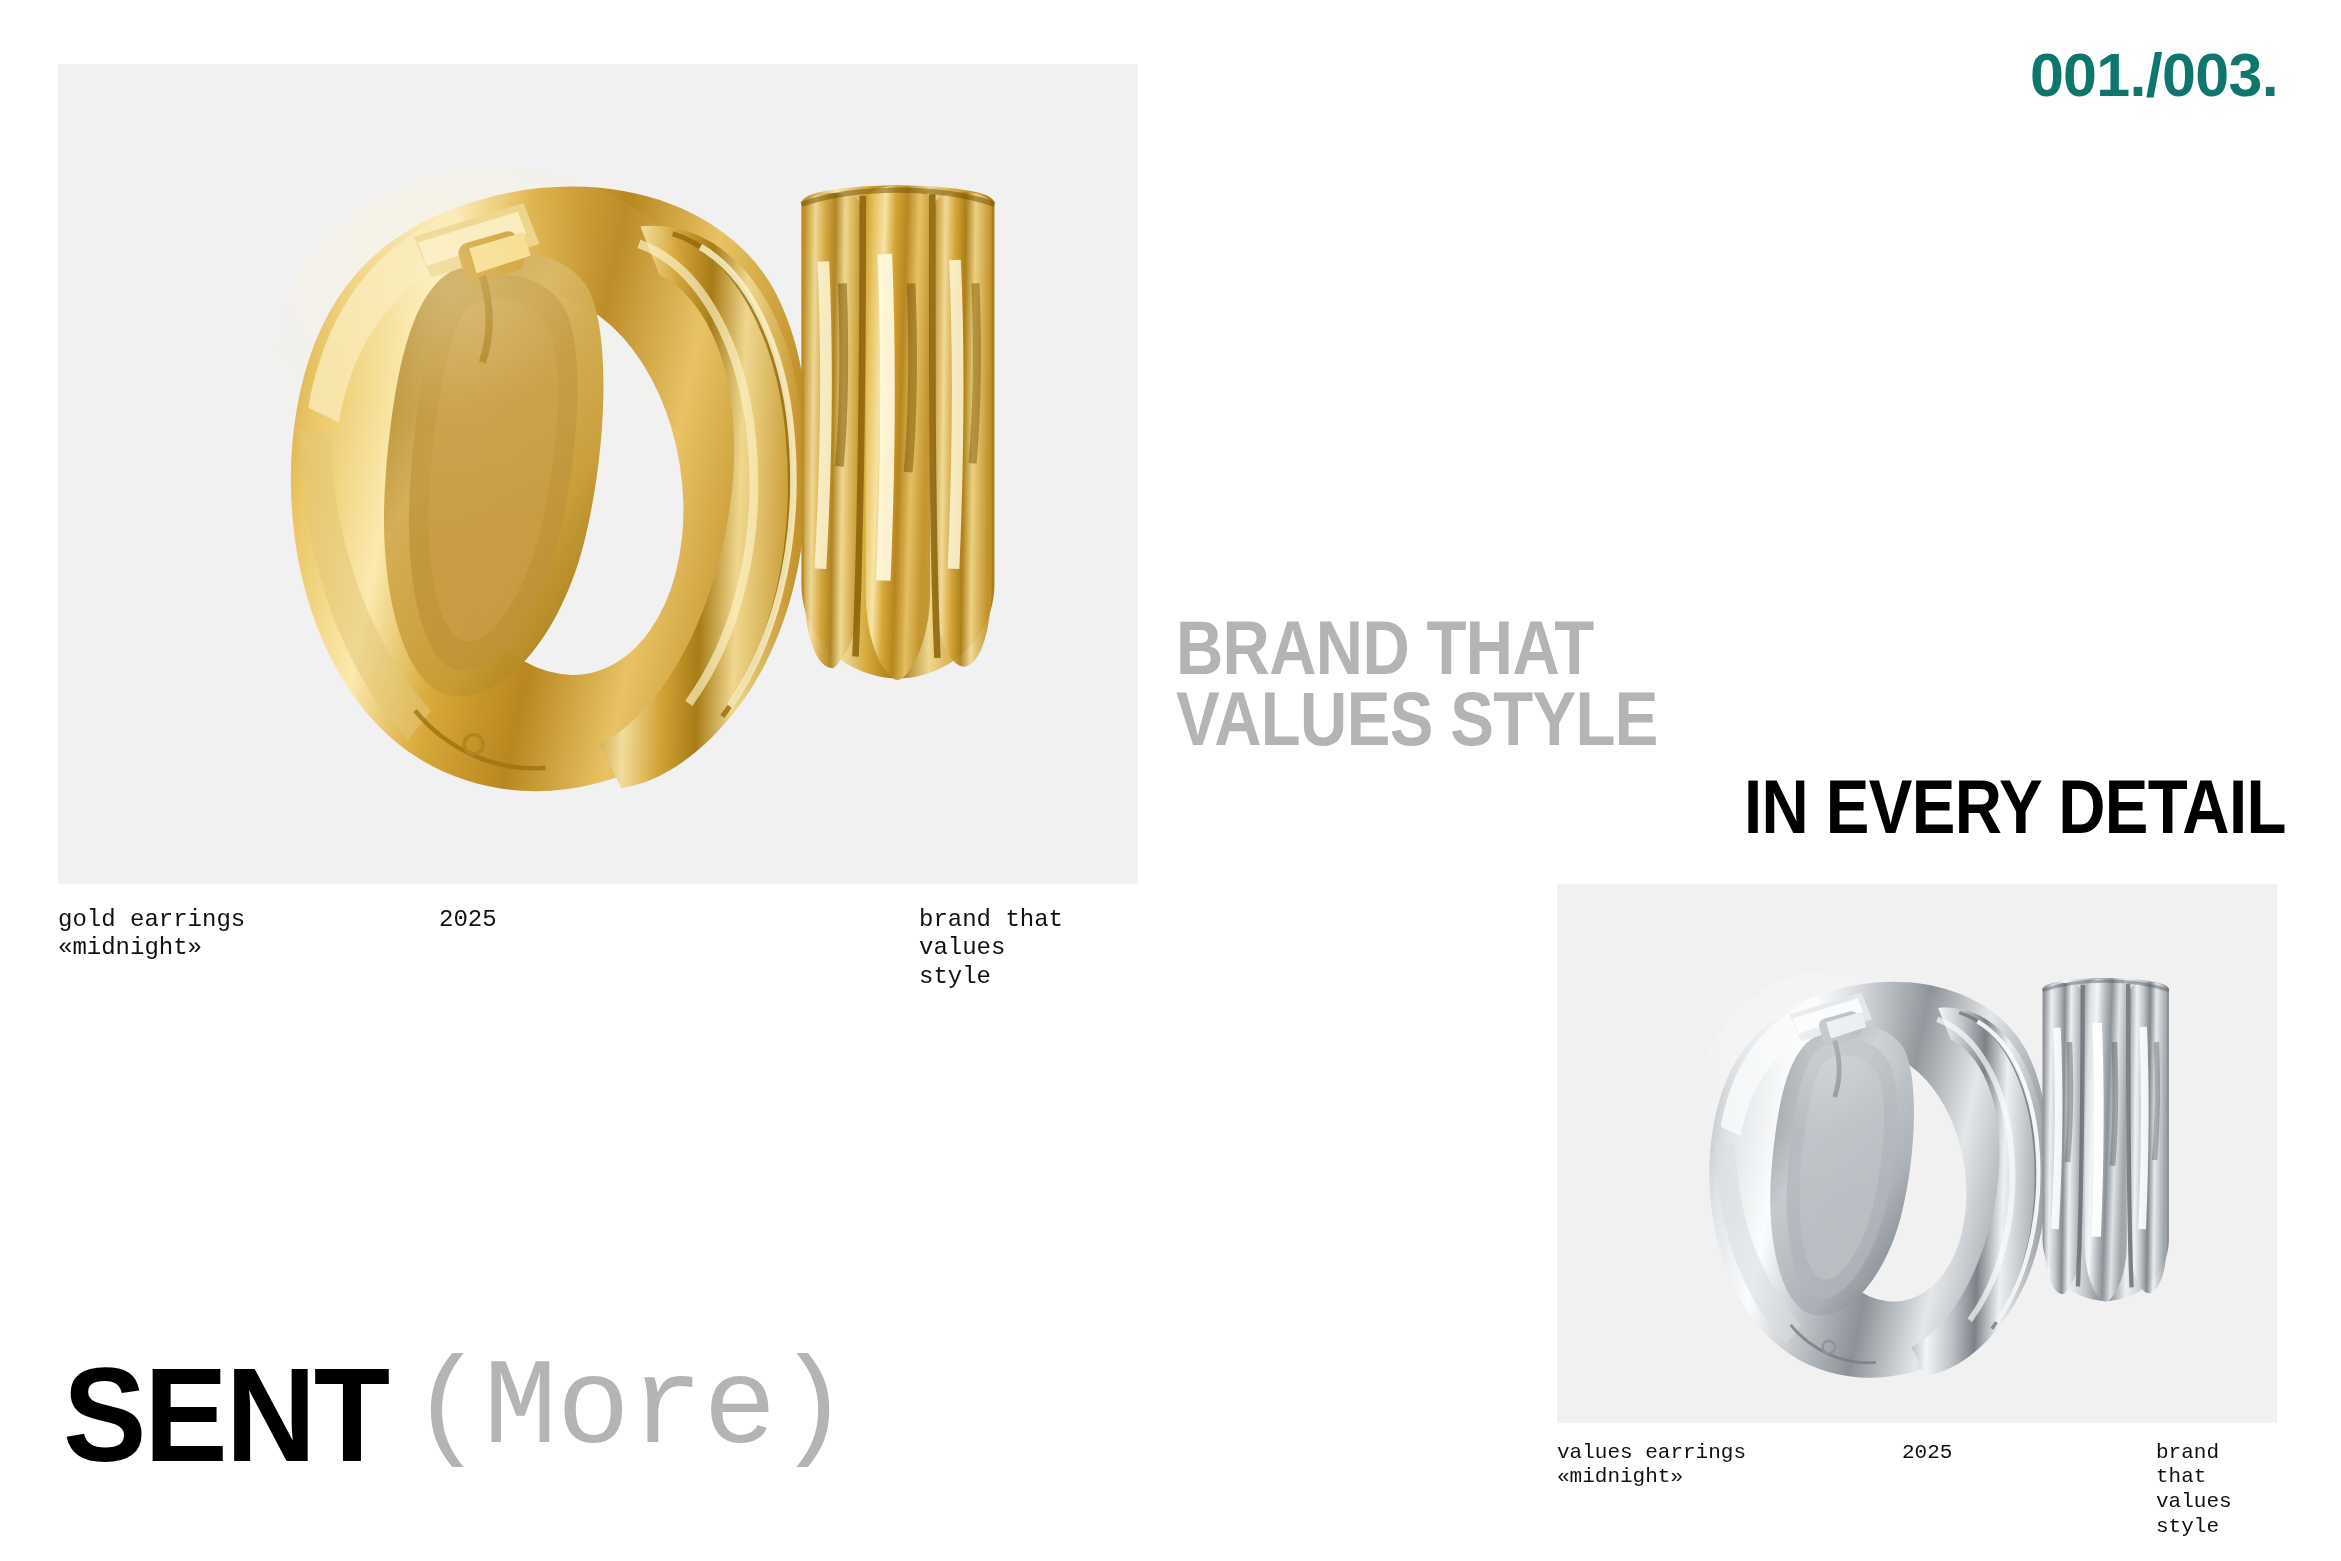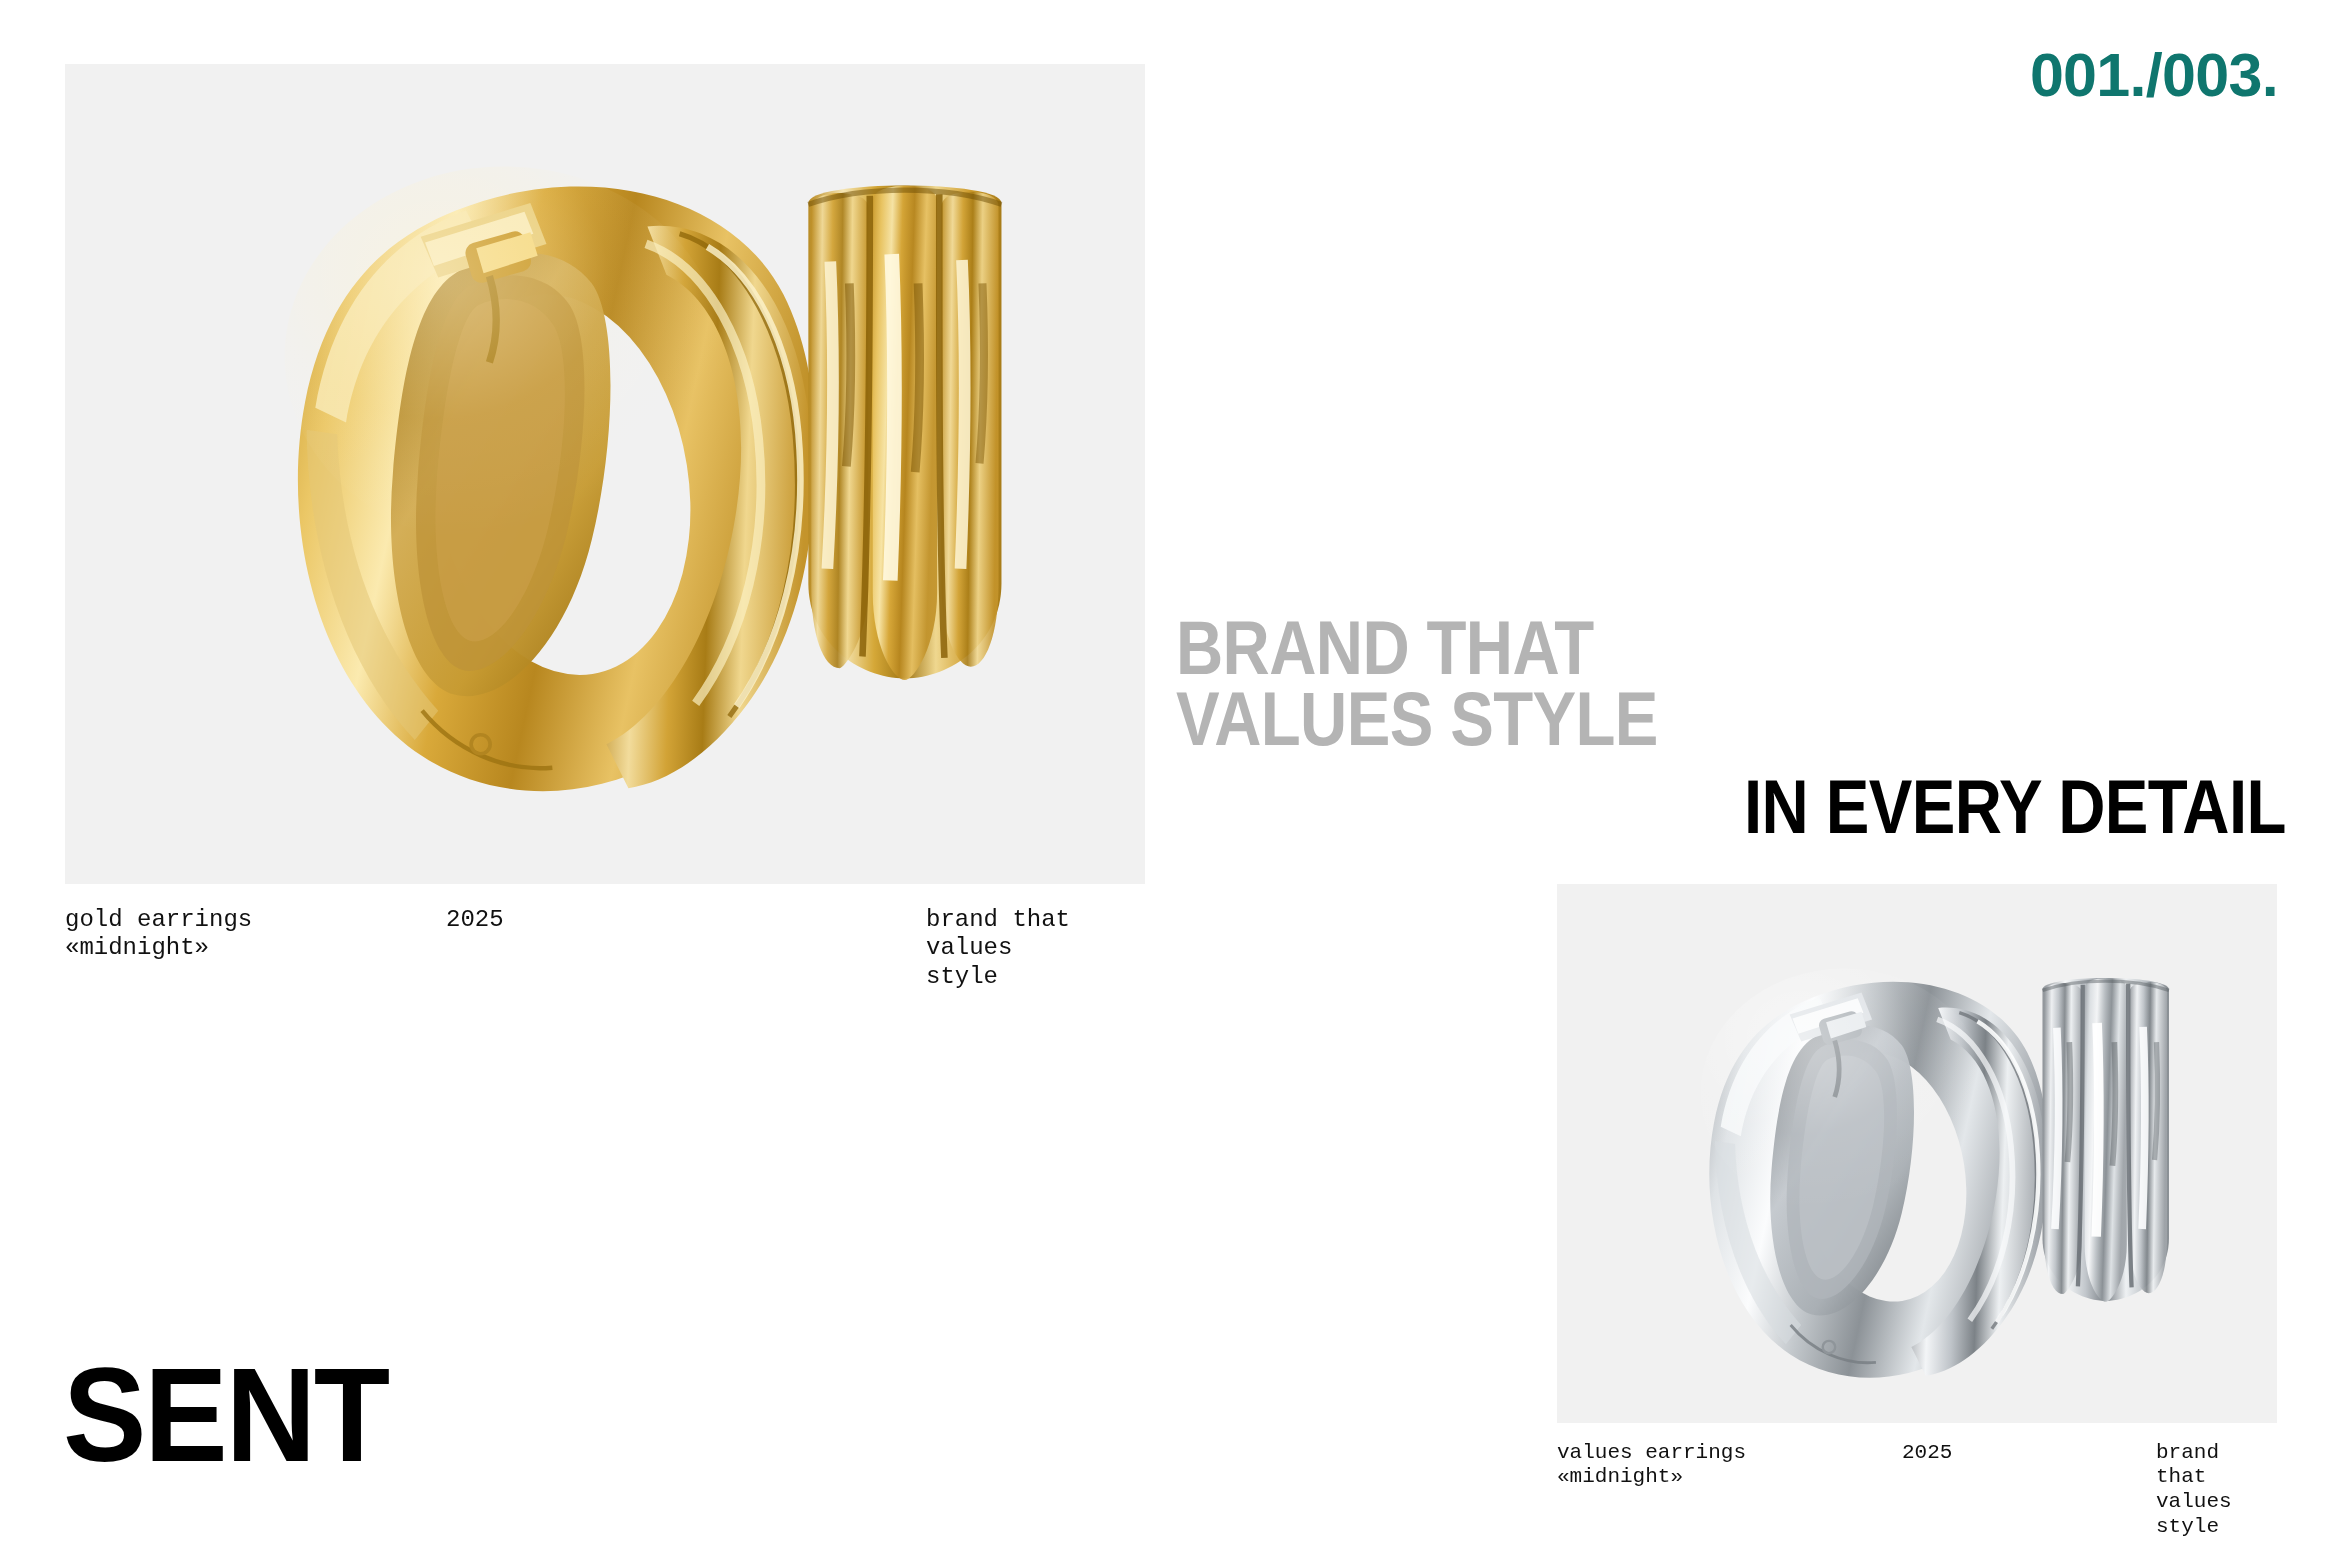--- a/index.html
+++ b/index.html
@@ -34,21 +34,21 @@
   
   .product-block { position: absolute; }
 
   .photo-frame {
     background: #F1F1F1;
     position: relative;
     overflow: hidden;
   }
 
   .product-gold {
-    left: 65px;
+    left: 58px;
     top: 64px;
     width: 1032px;
     height: 820px;
   }
   .product-gold .photo-frame { width: 1080px; height: 820px; }
 
   .product-silver {
     left: 1557px;
     top: 884px;
     width: 720px;
@@ -440,14 +440,15 @@
     <span class="caption-cell cap-name">values earrings
 «midnight»</span>
     <span class="caption-cell cap-year">2025</span>
     <span class="caption-cell cap-brand">brand that
 values style</span>
   </div>
 </div>
 
 <div class="wordmark">
   <span class="wordmark-main">SENT</span>
+  <span class="wordmark-sub">(More)</span>
 </div>
 
 
 </body></html>

